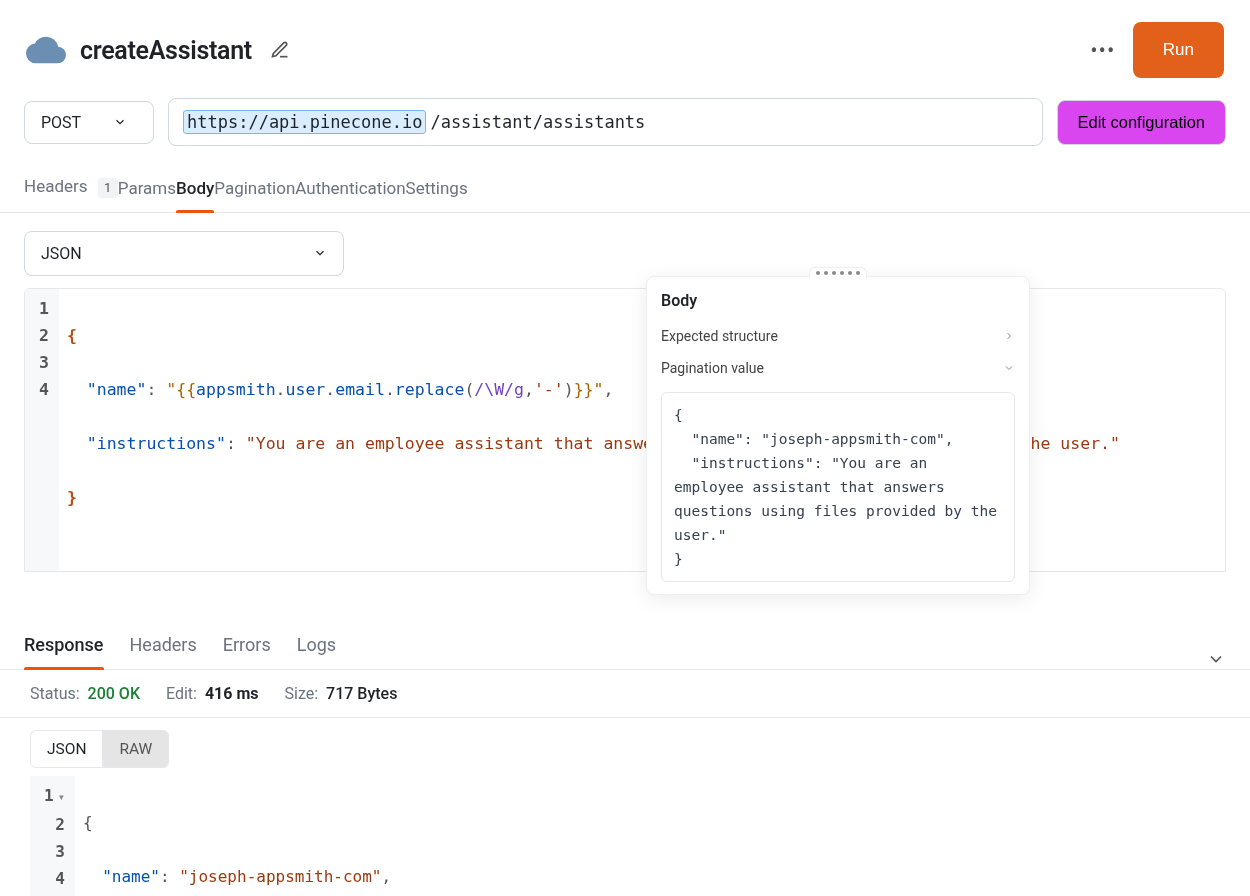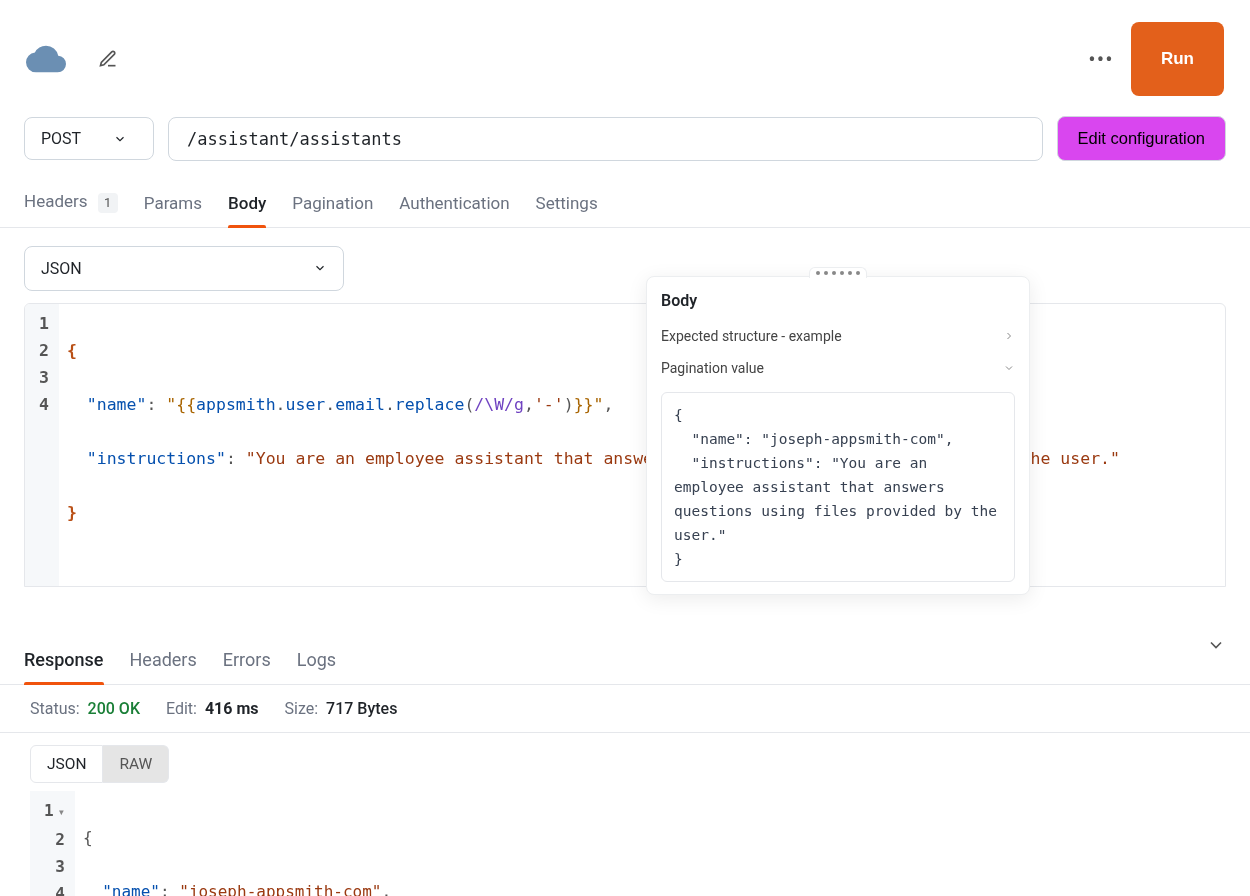--- a/index.html
+++ b/index.html
@@ -26,33 +26,33 @@
   html, body { margin:0; padding:0; font-family: -apple-system, BlinkMacSystemFont, "Segoe UI", Roboto, Helvetica, Arial, sans-serif; color: var(--text); background:#fff; }
   body { width:1250px; height:896px; overflow:hidden; }
 
   
   .header { display:flex; align-items:center; padding: 22px 26px 10px 26px; }
   .cloud-icon { width:40px; height:28px; color:#6b8fb3; margin-right:14px; }
   .title { font-size:25px; font-weight:600; letter-spacing:-0.3px; }
   .edit-icon { width:20px; height:20px; margin-left:18px; color:#555; cursor:pointer; }
   .header-spacer { flex:1; }
   .more-icon { width:24px; height:24px; color:#555; margin-right:18px; cursor:pointer; display:flex; align-items:center; justify-content:center; font-size:22px; letter-spacing:1px; }
-  .run-btn { background: var(--run-orange); color:#fff; border:none; border-radius:8px; padding: 27px 30px; font-size:17px; font-weight:700; cursor:pointer; }
+  .run-btn { background: var(--run-orange); color:#fff; border:none; border-radius:8px; padding: 18px 30px; font-size:17px; font-weight:400; cursor:pointer; }
 
   
   .request-row { display:flex; align-items:center; gap:14px; padding: 10px 24px; }
   .method-select { border:1px solid var(--border); border-radius:8px; padding: 11px 16px; font-size:16px; display:flex; align-items:center; gap:32px; cursor:pointer; min-width:130px; }
   .chevron-down { width:14px; height:14px; }
   .url-bar { flex:1; border:1px solid var(--border); border-radius:8px; padding: 11px 14px; font-size:17px; font-family: ui-monospace, SFMono-Regular, Menlo, monospace; display:flex; align-items:center; gap:0; }
   .url-pill { background: var(--blue-pill-bg); border:1px solid var(--blue-pill-border); border-radius:3px; padding:1px 3px; font-size:17px; }
   .url-path { margin-left:4px; }
   .edit-config-btn { border:1px solid var(--border); background:#d946ef; border-radius:8px; padding:12px 20px; font-size:16.5px; cursor:pointer; }
 
   
-  .tabs { display:flex; gap:26px; border-bottom:1px solid var(--border-light); padding: 20px 16px 0 24px; align-items:flex-end; }
+  .tabs { display:flex; border-bottom:1px solid var(--border-light); padding: 20px 16px 0 24px; align-items:flex-end; }
   .tab { font-size:17px; color: var(--text-muted); padding-bottom:14px; cursor:pointer; position:relative; }
   .tab.active { color: var(--text); font-weight:500; }
   .tab.active::after { content:""; position:absolute; left:0; right:0; bottom:-1px; height:3px; background: var(--accent-underline); border-radius:2px 2px 0 0; }
   .tab-badge { display:inline-flex; align-items:center; justify-content:center; min-width:20px; height:20px; background:#f1f3f5; border-radius:4px; font-size:13px; margin-left:6px; color:#555; padding:0 5px; }
 
   
   .body-type-row { padding: 18px 24px 12px; }
   .body-type-select { border:1px solid var(--border); border-radius:8px; padding:12px 16px; font-size:16px; display:flex; align-items:center; justify-content:space-between; width:320px; cursor:pointer; }
 
   
@@ -66,21 +66,21 @@
   .s  { color: var(--code-string); }
   .tmpl { color: var(--code-template); }
   .op { color: var(--code-key); }
   .rx { color: var(--code-regex); }
   .punc { color:#555; }
 
   
   .fill { height:48px; }
 
   
-  .response-tabs { display:flex; align-items:flex-start; gap:26px; border-bottom:1px solid var(--border-light); padding: 0 24px; }
+  .response-tabs { display:flex; align-items:flex-end; gap:26px; border-bottom:1px solid var(--border-light); padding: 0 24px; }
   .rtab { font-size:18px; color: var(--text-muted); padding: 14px 0; cursor:pointer; position:relative; }
   .rtab.active { color:var(--text); font-weight:500; }
   .rtab.active::after { content:""; position:absolute; left:0; right:0; bottom:-1px; height:3px; background: var(--accent-underline); border-radius:2px 2px 0 0; }
   .rtabs-spacer { flex:1; }
   .rtab-chevron { width:20px; height:20px; color:#555; cursor:pointer; }
 
   
   .status-row { display:flex; gap:26px; align-items:flex-start; padding: 14px 30px; border-bottom:1px solid var(--border-light); font-size:16px; }
   .status-label { color: var(--text-muted); margin-right:4px; }
   .status-code { color: var(--green); font-weight:500; }
@@ -106,37 +106,39 @@
   .popover-row svg { width:12px; height:12px; color:#888; }
   .eval-box { margin-top:8px; border:1px solid var(--border-light); border-radius:6px; padding:10px 12px; font-family: ui-monospace, SFMono-Regular, Menlo, monospace; font-size:14.5px; line-height:24px; color:#374151; white-space:pre-wrap; word-break:break-word; }
 </style>
 </head>
 <body>
 
 <div class="header">
   <svg class="cloud-icon" viewBox="0 0 24 16" fill="currentColor">
     <path d="M19.35 6.04A7.49 7.49 0 0012 0a7.5 7.5 0 00-6.65 4.04A6 6 0 000 10a6 6 0 006 6h13a5 5 0 005-5 5 5 0 00-4.65-4.96z"></path>
   </svg>
+  <span class="title">createAssistant</span>
   <svg class="edit-icon" viewBox="0 0 24 24" fill="none" stroke="currentColor" stroke-width="2">
     <path d="M12 20h9"></path>
       <path d="M16.5 3.5a2.121 2.121 0 113 3L7 19l-4 1 1-4 12.5-12.5z"></path>
   </svg>
   <div class="header-spacer"></div>
   <div class="more-icon">•••</div>
   <button class="run-btn">Run</button>
 </div>
 
 <div class="request-row">
   <div class="method-select">
     <span>POST</span>
     <svg class="chevron-down" viewBox="0 0 24 24" fill="none" stroke="currentColor" stroke-width="2">
         <path d="M6 9l6 6 6-6"></path>
       </svg>
   </div>
   <div class="url-bar">
+    <span class="url-pill">https://api.pinecone.io</span>
     <span class="url-path">/assistant/assistants</span>
   </div>
   <button class="edit-config-btn">Edit configuration</button>
 </div>
 
 <div class="tabs">
   <div class="tab">
     <span>Headers</span>
     <span class="tab-badge">1</span>
   </div>
@@ -234,21 +236,21 @@
     <span class="dot"></span>
       <span class="dot"></span>
       <span class="dot"></span>
     <span class="dot"></span>
       <span class="dot"></span>
       <span class="dot"></span>
   </div>
   <div class="popover-inner">
     <div class="popover-title">Body</div>
     <div class="popover-row">
-      <span>Expected structure - example</span>
+      <span>Expected structure</span>
       <svg viewBox="0 0 24 24" fill="none" stroke="currentColor" stroke-width="2">
           <path d="M9 18l6-6-6-6"></path>
         </svg>
     </div>
     <div class="popover-row">
       <span>Pagination value</span>
       <svg viewBox="0 0 24 24" fill="none" stroke="currentColor" stroke-width="2">
           <path d="M6 9l6 6 6-6"></path>
         </svg>
     </div>

